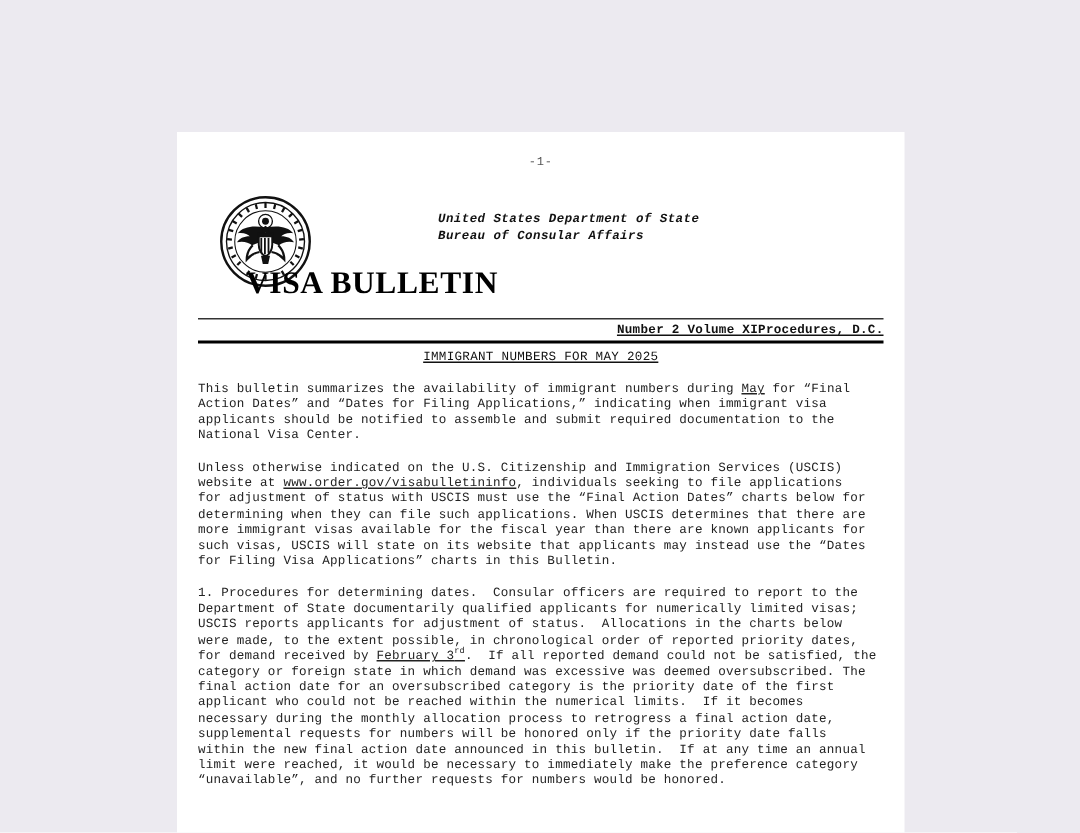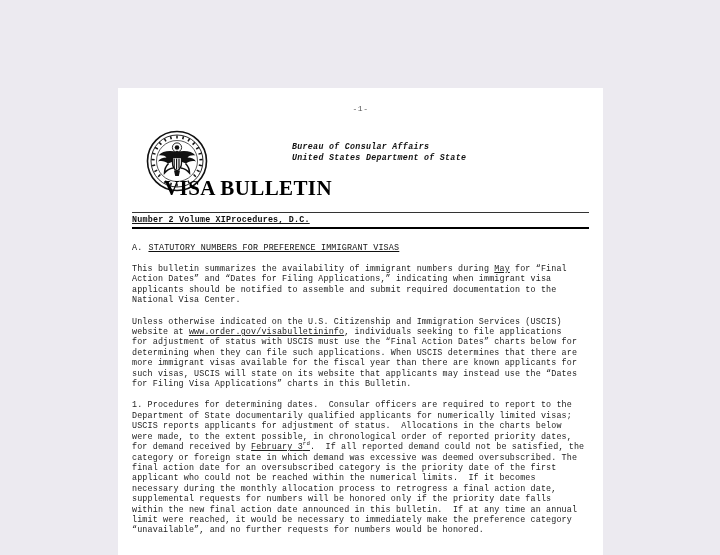--- a/index.html
+++ b/index.html
@@ -95,21 +95,21 @@
   }
   .rule-thick {
     height: 0;
     border-top: 2px solid #000;
     margin: 1px 0 0 0;
   }
 
   
   .issue-line {
     display: flex;
-    justify-content: flex-start;
+    justify-content: flex-end;
     font-family: "Liberation Mono", "DejaVu Sans Mono", monospace;
     font-size: 8.4px;
     font-weight: bold;
     color: #111;
     letter-spacing: 0.2px;
     padding: 1px 0 1px 0;
   }
 
   .subject-line {
     text-align: center;
@@ -210,40 +210,40 @@
           </g>
 
           <path d="M22.5 33.5 C20 36 18.5 39.5 18.5 43 C21 40 24 38.5 27 38" fill="none" stroke="#111" stroke-width="1.5"></path>
           <path d="M39.5 33.5 C42 36 43.5 39.5 43.5 43 C41 40 38 38.5 35 38" fill="none" stroke="#111" stroke-width="1.5"></path>
 
           <path d="M28 40.5 L34 40.5 L32.8 46 L29.2 46 Z" fill="#111"></path>
         </svg>
       </div>
 
       <div class="agency">
+        <div>United States Department of State</div>
         <div>Bureau of Consular Affairs</div>
-        <div>United States Department of State</div>
       </div>
 
       <div class="bulletin-title">VISA BULLETIN</div>
     </div>
 
     <div class="rule-thin"></div>
 
     <div class="issue-line">
       <span class="u">Number 2 Volume XI</span>
       <span class="u">Procedures, D.C.</span>
     </div>
 
     <div class="rule-thick"></div>
 
-
-    <div class="section-head">
-      <span class="lbl">A.</span><span class="u">STATUTORY NUMBERS FOR PREFERENCE IMMIGRANT VISAS</span>
+    <div class="subject-line">
+      <span class="u">IMMIGRANT NUMBERS FOR MAY 2025</span>
     </div>
+
 
     <p class="copy"><span>This bulletin summarizes the availability of immigrant numbers during </span><span class="u">May</span><span> for “Final
 Action Dates” and “Dates for Filing Applications,” indicating when immigrant visa
 applicants should be notified to assemble and submit required documentation to the
 National Visa Center.</span></p>
 
     <p class="copy"><span>Unless otherwise indicated on the U.S. Citizenship and Immigration Services (USCIS)
 website at </span><span class="u">www.order.gov/visabulletininfo</span><span>, individuals seeking to file applications
 for adjustment of status with USCIS must use the “Final Action Dates” charts below for
 determining when they can file such applications. When USCIS determines that there are

